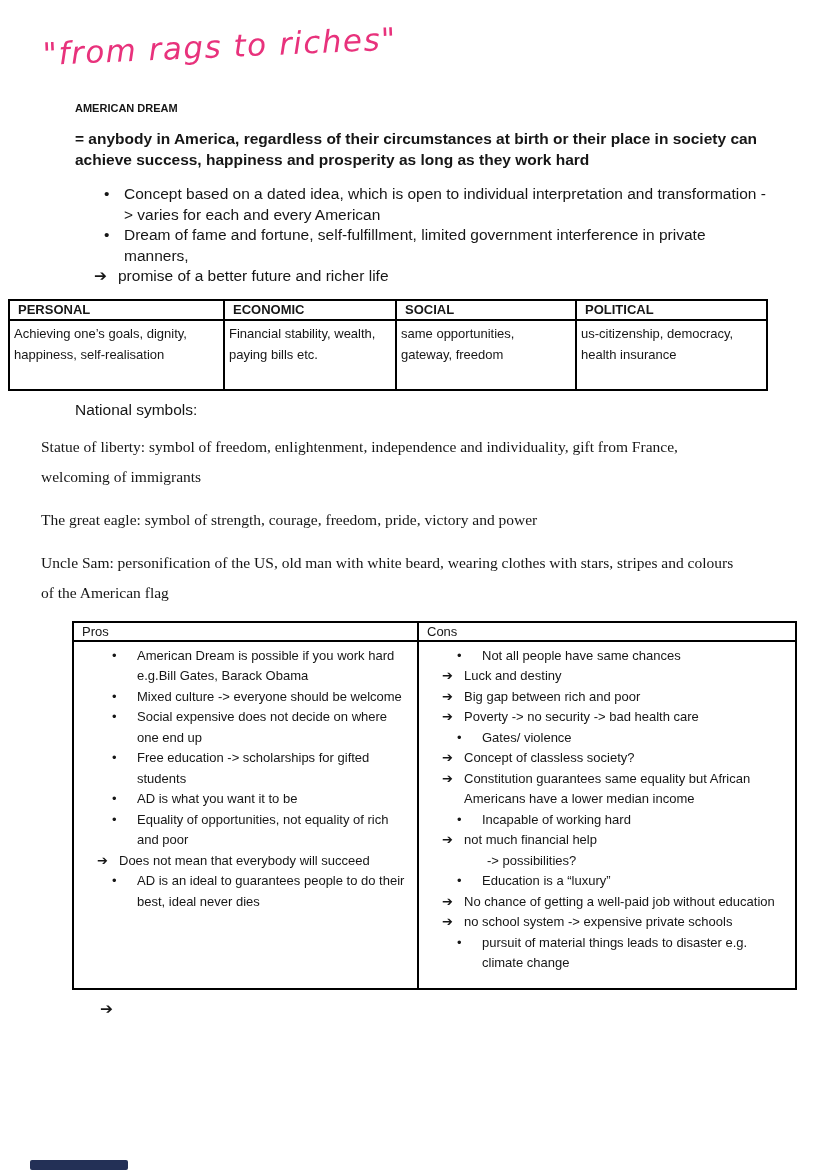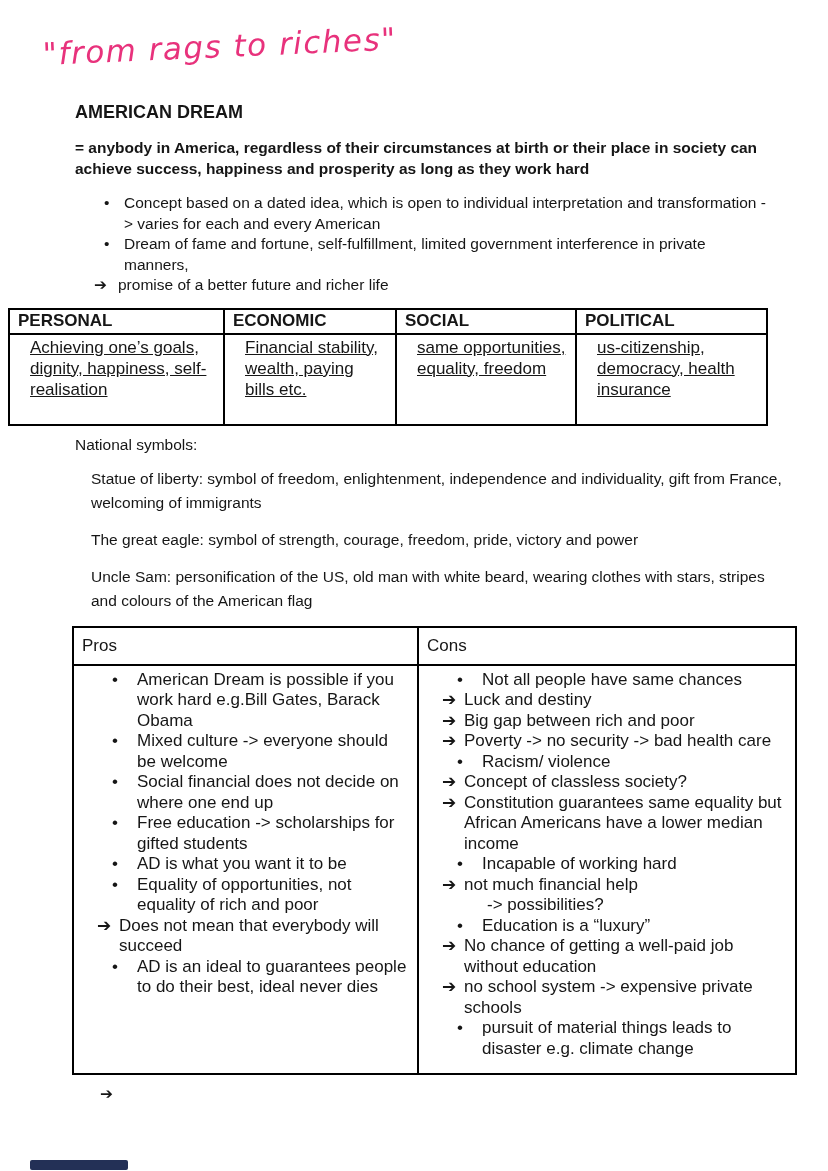--- a/index.html
+++ b/index.html
@@ -9,46 +9,46 @@
     font-family:"Liberation Sans","DejaVu Sans",sans-serif;
     font-size:15.5px; color:#161616;
   }
   .handwritten {
     position:absolute; top:36px; left:42px;
     font-family:"DejaVu Sans",sans-serif;
     font-style:italic; font-size:31px; letter-spacing:1.5px;
     transform:rotate(-2.5deg); transform-origin:left top;
     white-space:nowrap;
   }
-  .title { margin:102px 0 0 75px; font-weight:bold; font-size:18px; }
+  .title { margin:102px 0 0 75px; font-weight:bold; font-size:11px; }
   .definition { margin:14px 0 14px 75px; width:692px; font-weight:bold; line-height:21px; }
 
   .doc-list { list-style:none; margin:0; padding:0; }
   .doc-list .li { display:flex; line-height:20.5px; }
   .doc-list .mk { flex:0 0 20px; }
   .doc-list .li.m-bullet { padding-left:29px; }
   .doc-list .li.m-arrow  { padding-left:19px; }
   .doc-list .li.m-arrow .mk { flex:0 0 24px; }
   .doc-list .li.m-indent { padding-left:62px; }
   .doc-list .tx { flex:1 1 auto; }
 
   .intro-list { margin:12px 0 0 75px; width:692px; }
 
   table { border-collapse:collapse; table-layout:fixed; }
-  td, th { border:2px solid #000; vertical-align:top; text-align:left; font-size:17px; }
+  td, th { border:2px solid #000; vertical-align:top; text-align:left; font-size:13px; }
 
   .aspects-table { margin:12px 0 0 8px; width:758px; }
   .aspects-table th { font-weight:bold; padding:1px 8px 2px 8px; }
-  .aspects-table td { padding:2px 8px 24px 20px; line-height:21px;text-decoration:underline; }
+  .aspects-table td { padding:2px 8px 24px 4px; line-height:21px; }
 
   .ns-heading { margin:10px 12px 0 75px; }
-  .ns-para { margin:13px 0 0 91px; width:700px; line-height:24px; }
+  .ns-para { margin:13px 0 0 41px; width:700px; line-height:30px;font-family:Liberation Serif, serif; }
 
   .pc-table { margin:13px 0 0 72px; width:723px; }
-  .pc-table th { font-weight:normal; padding:8px 8px; }
+  .pc-table th { font-weight:normal; padding:1px 8px; }
   .pc-table td { padding:4px 6px 14px 6px; }
   .pc-table .doc-list .li.m-bullet { padding-left:32px; }
   .pc-table .doc-list .mk { flex:0 0 25px; }
   .pc-table .doc-list .li.m-arrow { padding-left:17px; }
   .pc-table .doc-list .li.m-arrow .mk { flex:0 0 22px; }
 
   .conclusion { display:flex; margin:8px 0 0 100px; font-weight:bold; line-height:21px; }
   .conclusion .mk { flex:0 0 23px; }
 
   .bottom-bar { position:absolute; left:30px; top:1160px; width:98px; height:10px; border-radius:2px; }
@@ -90,21 +90,21 @@
     <tbody>
         <tr>
       <th>PERSONAL</th>
       <th>ECONOMIC</th>
       <th>SOCIAL</th>
       <th>POLITICAL</th>
     </tr>
     <tr>
       <td>Achieving one’s goals, dignity, happiness, self-realisation</td>
       <td>Financial stability, wealth, paying bills etc.</td>
-      <td>same opportunities, equality, freedom</td>
+      <td>same opportunities, gateway, freedom</td>
       <td>us-citizenship, democracy, health insurance</td>
     </tr>
   </tbody>
     </table>
 
   <div class="ns-heading">National symbols:</div>
   <div class="ns-para">Statue of liberty: symbol of freedom, enlightenment, independence and individuality, gift from France, welcoming of immigrants</div>
   <div class="ns-para">The great eagle: symbol of strength, courage, freedom, pride, victory and power</div>
   <div class="ns-para">Uncle Sam: personification of the US, old man with white beard, wearing clothes with stars, stripes and colours of the American flag</div>
 
@@ -125,21 +125,21 @@
         <li class="li m-bullet">
               <span class="mk">•</span>
               <span class="tx">American Dream is possible if you work hard e.g.Bill Gates, Barack Obama</span>
             </li>
               <li class="li m-bullet">
               <span class="mk">•</span>
               <span class="tx">Mixed culture -&gt; everyone should be welcome</span>
             </li>
               <li class="li m-bullet">
               <span class="mk">•</span>
-              <span class="tx">Social financial does not decide on where one end up</span>
+              <span class="tx">Social expensive does not decide on where one end up</span>
             </li>
               <li class="li m-bullet">
               <span class="mk">•</span>
               <span class="tx">Free education -&gt; scholarships for gifted students</span>
             </li>
               <li class="li m-bullet">
               <span class="mk">•</span>
               <span class="tx">AD is what you want it to be</span>
             </li>
               <li class="li m-bullet">
@@ -170,21 +170,21 @@
               <li class="li m-arrow">
               <span class="mk">➔</span>
               <span class="tx">Big gap between rich and poor</span>
             </li>
               <li class="li m-arrow">
               <span class="mk">➔</span>
               <span class="tx">Poverty -&gt; no security -&gt; bad health care</span>
             </li>
               <li class="li m-bullet">
               <span class="mk">•</span>
-              <span class="tx">Racism/ violence</span>
+              <span class="tx">Gates/ violence</span>
             </li>
               <li class="li m-arrow">
               <span class="mk">➔</span>
               <span class="tx">Concept of classless society?</span>
             </li>
               <li class="li m-arrow">
               <span class="mk">➔</span>
               <span class="tx">Constitution guarantees same equality but African Americans have a lower median income</span>
             </li>
               <li class="li m-bullet">

